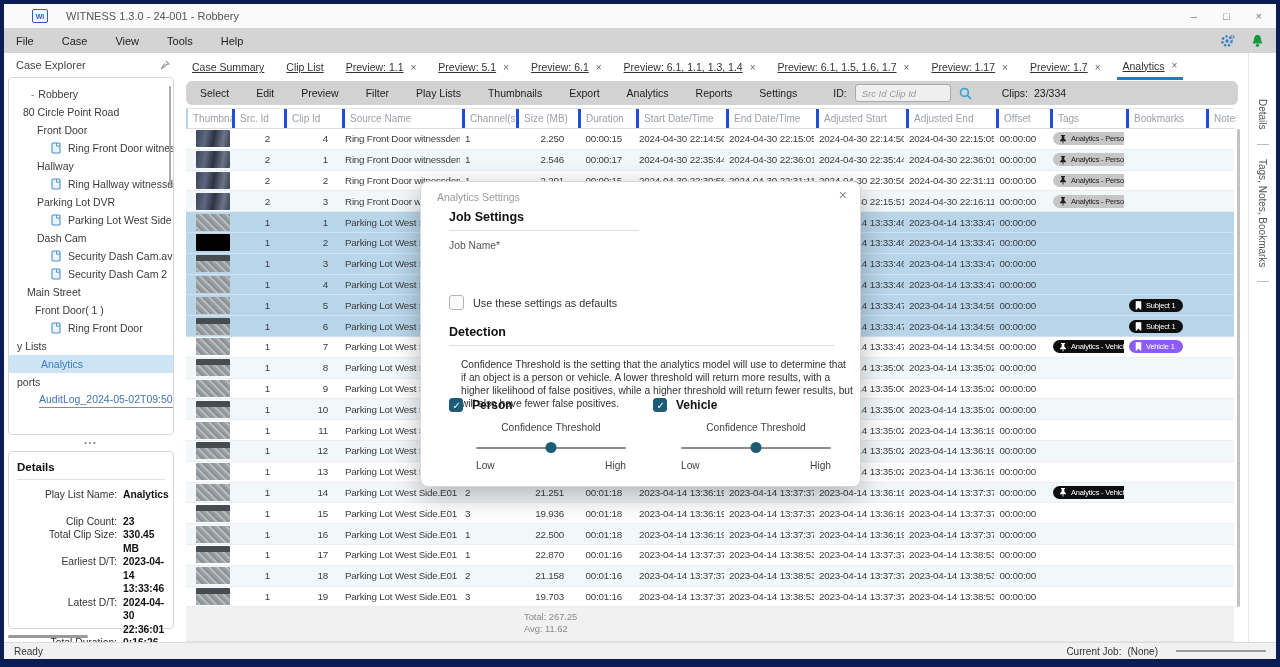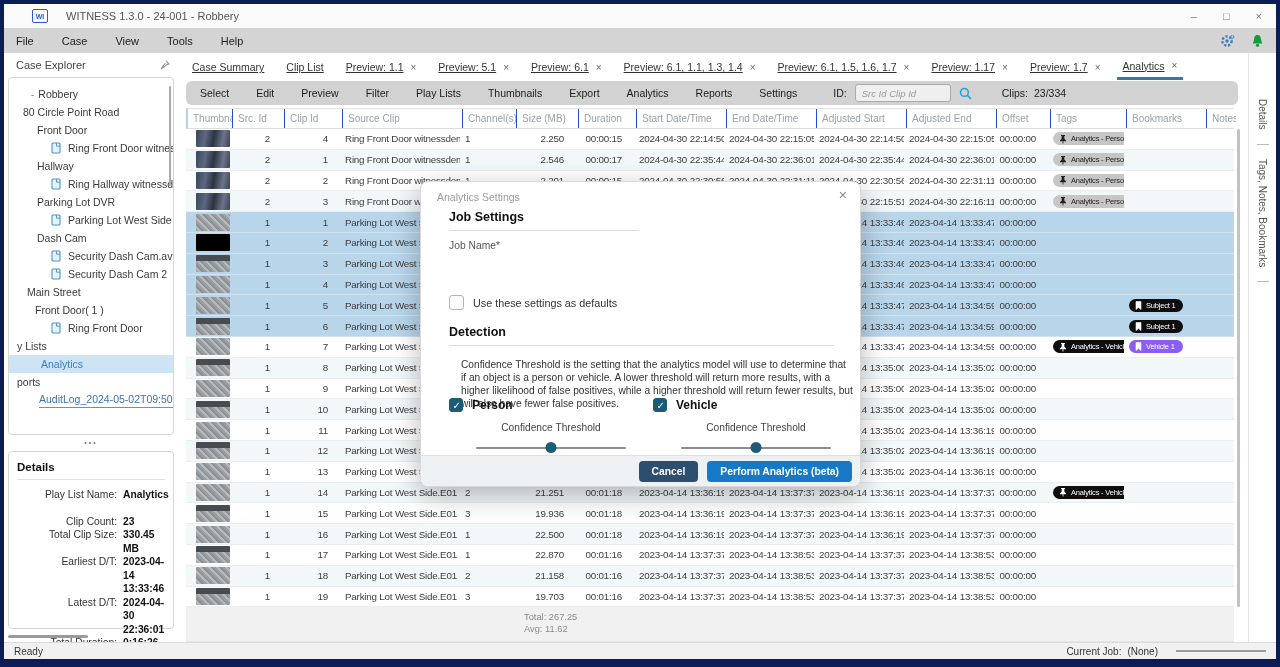--- a/index.html
+++ b/index.html
@@ -55,21 +55,21 @@
   .tb-item { font-size:10.5px; color:#1c1c1c; white-space:nowrap; }
   .id-group { display:flex; align-items:center; margin-left:36px; gap:8px; }
   .id-label { font-size:10.5px; color:#1c1c1c; }
   .id-input { width:96px; height:18px; border:1px solid #aaa; border-radius:3px; background:#efefef; font-size:9.5px; font-style:italic; color:#555; padding:0 6px; font-family:"Liberation Sans",sans-serif; }
   .id-input::placeholder { color:#999; font-style:italic; }
   .clips { display:flex; gap:6px; margin-left:30px; font-size:10.5px; color:#1c1c1c; }
 
   
   .grid { position:absolute; left:8px; top:55px; width:1048px; }
   .ghead { display:flex; height:21px; border-top:1px solid #e4e4e4; border-bottom:1px solid #dcdcdc; border-left:2px solid #b5d2e8; }
-  .hcell { font-size:10px; color:#9aa1a8; display:flex; align-items:center; padding-left:5px; overflow:hidden; white-space:nowrap; flex:none; border-left:1px solid #1d4ed8; }
+  .hcell { font-size:10px; color:#9aa1a8; display:flex; align-items:center; padding-left:5px; overflow:hidden; white-space:nowrap; flex:none; border-left:3px solid #1d4ed8; }
   .hcell:first-child { border-left:none; }
   .row { display:flex; height:20.8px; border-bottom:1px solid #e9eef2; background:#fff; }
   .row.alt { background:#f2f7fa; }
   .row.sel { background:#b9d5ea; border-bottom:1px solid #cfe2f0; }
   .cell { font-size:9.8px; color:#3c3c3c; display:flex; align-items:center; padding-left:5px; overflow:hidden; white-space:nowrap; flex:none; letter-spacing:-0.2px; }
   .cell.r { justify-content:flex-end; padding-right:12px; }
   .thumb { width:34px; height:17px; margin-left:5px; border-radius:1px; }
   .th-door  { background:linear-gradient(100deg,#39455a 0%,#5d6880 28%,#2c3442 52%,#6d7489 78%,#3a4150 100%); }
   .th-black { background:#000; }
   .th-lot-a { background:repeating-linear-gradient(45deg,#989ea2 0 2px,#b6babd 2px 4px,#8b9195 4px 6px); }
@@ -363,21 +363,21 @@
           <span>Clips:</span>
           <span>23/334</span>
         </div>
       </div>
 
       <div class="grid">
         <div class="ghead" id="grid-header">
             <div class="hcell" style="width: 44px;">Thumbnail</div>
             <div class="hcell" style="width: 52px;">Src. Id</div>
             <div class="hcell" style="width: 58px;">Clip Id</div>
-            <div class="hcell" style="width: 120px;">Source Clip</div>
+            <div class="hcell" style="width: 120px;">Source Name</div>
             <div class="hcell" style="width: 54px;">Channel(s)</div>
             <div class="hcell" style="width: 62px;">Size (MB)</div>
             <div class="hcell" style="width: 58px;">Duration</div>
             <div class="hcell" style="width: 90px;">Start Date/Time</div>
             <div class="hcell" style="width: 90px;">End Date/Time</div>
             <div class="hcell" style="width: 90px;">Adjusted Start</div>
             <div class="hcell" style="width: 90px;">Adjusted End</div>
             <div class="hcell" style="width: 54px;">Offset</div>
             <div class="hcell" style="width: 76px;">Tags</div>
             <div class="hcell" style="width: 80px;">Bookmarks</div>
@@ -956,17 +956,13 @@
     <div class="slider">
       <div class="sl-track"></div>
       <div class="sl-handle" id="vehicle-handle" style="left: 50%;"></div>
     </div>
     <div class="sl-ends">
       <span>Low</span>
       <span>High</span>
     </div>
   </div>
 
-  <div class="m-footer">
-    <button class="btn cancel">Cancel</button>
-    <button class="btn primary">Perform Analytics (beta)</button>
-  </div>
 </div>
 
 </body></html>

